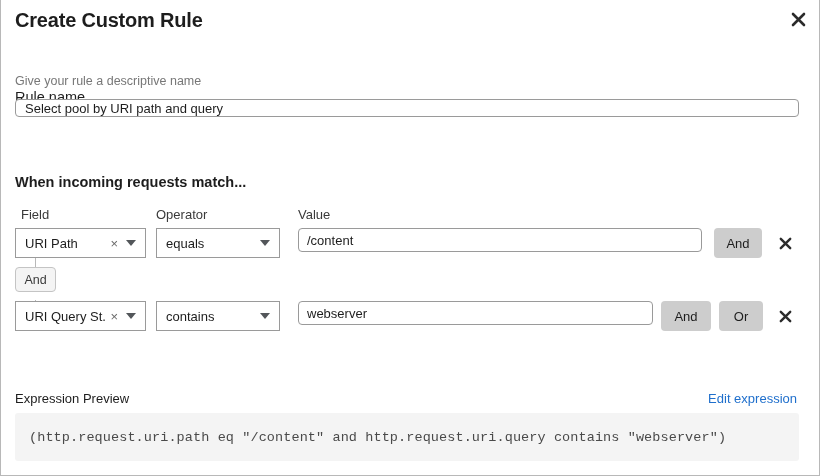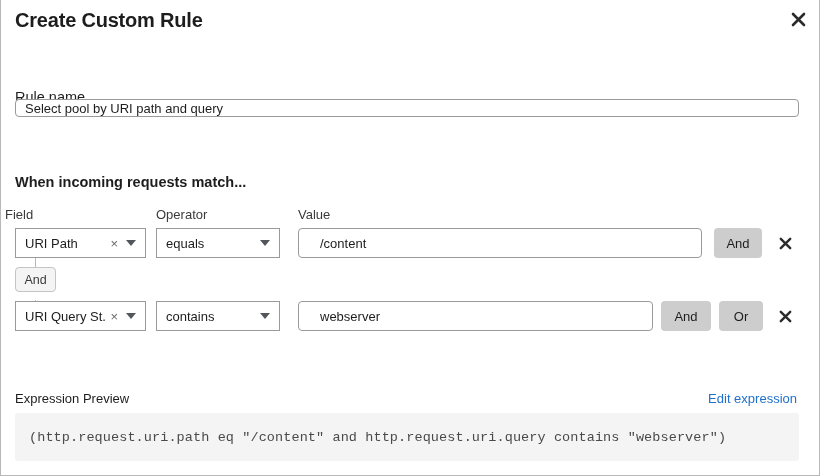--- a/index.html
+++ b/index.html
@@ -92,21 +92,21 @@
     color: #1d1d1d;
   }
 
   
   .col-head {
     position: absolute;
     top: 207px;
     font-size: 13px;
     color: #3a3a3a;
   }
-  .col-field { left: 4px; }
+  .col-field { left: 20px; }
   .col-operator { left: 155px; }
   .col-value { left: 297px; }
 
   
   .cond-row { position: absolute; left: 0; }
   .row1 { top: 228px; }
   .row2 { top: 301px; }
 
   .select-box {
     position: absolute;
@@ -149,29 +149,29 @@
     width: 0;
     height: 0;
     border-left: 5px solid transparent;
     border-right: 5px solid transparent;
     border-top: 6px solid #53565a;
   }
 
   .value-input {
     position: absolute;
     left: 297px;
-    height: 30px;
+    height: 24px;
     box-sizing: border-box;
     border: 1px solid #9a9a9a;
     border-radius: 4px;
     background: #ffffff;
     font-family: "Liberation Sans", sans-serif;
     font-size: 13px;
     color: #1d1d1d;
-    padding: 0 21px;
+    padding: 0 8px;
     outline: none;
   }
   .value-wide { width: 404px; }
   .value-narrow { width: 355px; }
 
   .logic-btn {
     position: absolute;
     height: 30px;
     box-sizing: border-box;
     border: none;
@@ -280,20 +280,21 @@
 
   <div class="dialog-title">Create Custom Rule</div>
 
   <div class="close-x">
     <svg width="15" height="15" viewBox="0 0 15 15" aria-hidden="true">
       <path d="M2 2 L13 13 M13 2 L2 13" stroke="#2b2b2b" stroke-width="2.6" stroke-linecap="round"></path>
     </svg>
   </div>
 
   <div class="label-strong rule-name-label">Rule name</div>
+  <div class="rule-name-help">Give your rule a descriptive name</div>
   <input class="rule-name-input" type="text" value="Select pool by URI path and query" style="">
 
   <div class="section-heading">When incoming requests match...</div>
 
   <div class="col-head col-field">Field</div>
   <div class="col-head col-operator">Operator</div>
   <div class="col-head col-value">Value</div>
 
   <div class="cond-row row1">
     <div class="select-box sel-field">

